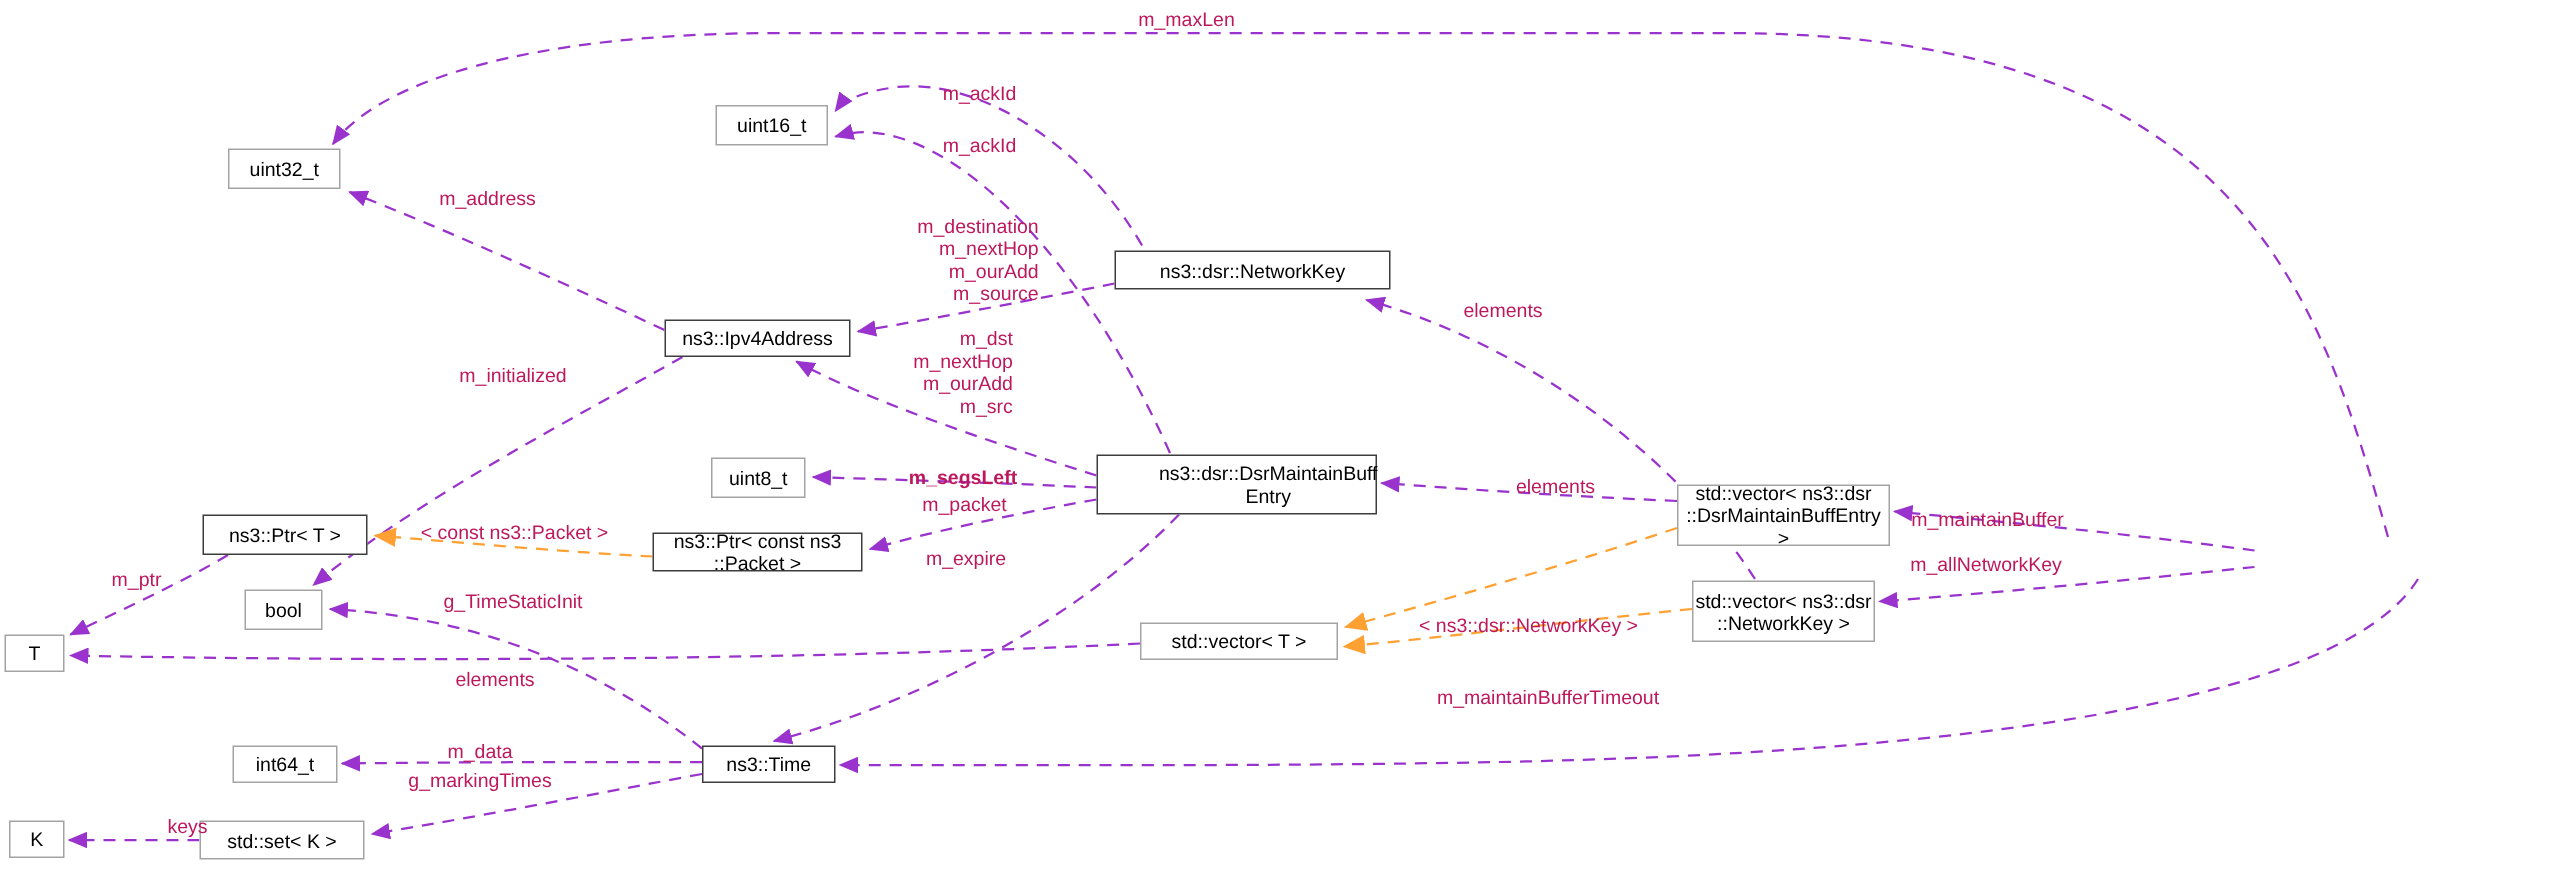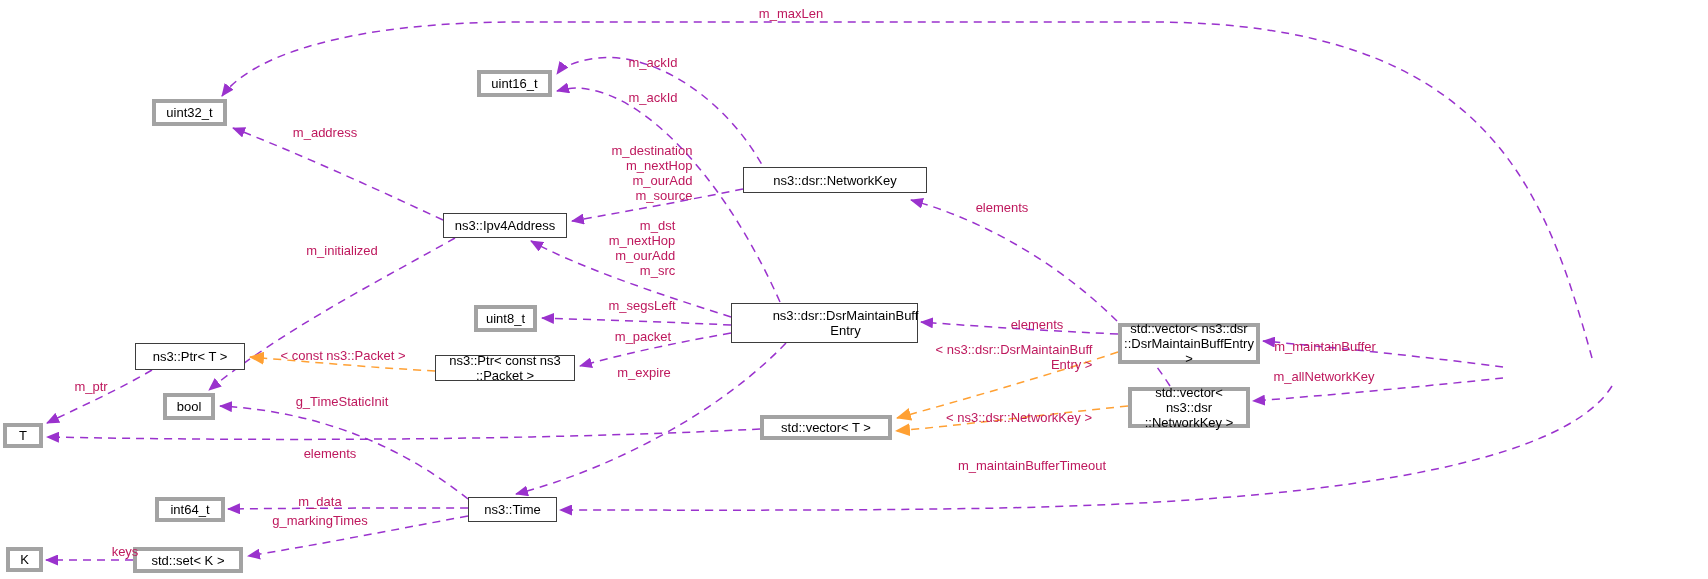--- a/index.html
+++ b/index.html
@@ -12,21 +12,21 @@
   }
   #edges{position:absolute;left:0;top:0;width:1708px;height:579px;}
   .edge{fill:none;stroke-width:1.5;stroke-dasharray:8 6;}
   .edge.p{stroke:#9a32cd;}
   .edge.o{stroke:#ffa033;}
   .node{
     position:absolute;
     display:flex;align-items:center;justify-content:center;
     text-align:center;
     background:#ffffff;
-    border:4px solid #a3a3a3;
+    border:1px solid #a3a3a3;
     font-size:13px;color:#000;
     white-space:pre-line;line-height:15px;
     box-sizing:border-box;
     z-index:2;
   }
   .node.doc{border:1.5px solid #3d3d3d;}
   .node.main{background:#bfbfbf;border:1.5px solid #000;}
   .elabel{
     position:absolute;
     transform:translate(-50%,-50%);
@@ -105,27 +105,25 @@
   <div class="elabel" style="left:652px;top:173px;">m_destination
 m_nextHop
 m_ourAdd
 m_source</div>
   <div class="elabel" style="left:1002px;top:207px;">elements</div>
   <div class="elabel" style="left:342px;top:250px;">m_initialized</div>
   <div class="elabel" style="left:642px;top:248px;">m_dst
 m_nextHop
 m_ourAdd
 m_src</div>
-  <div class="elabel" style="left:642px;top:305px;">m_segsLeft</div>
+  <div class="elabel" style="left:642px;top:318px;font-weight:bold;">m_segsLeft</div>
   <div class="elabel" style="left:1037px;top:324px;">elements</div>
   <div class="elabel" style="left:643px;top:336px;">m_packet</div>
   <div class="elabel" style="left:1325px;top:346px;">m_maintainBuffer</div>
   <div class="elabel" style="left:343px;top:355px;">&lt; const ns3::Packet &gt;</div>
-  <div class="elabel" style="left:1014px;top:357px;">&lt; ns3::dsr::DsrMaintainBuff
-Entry &gt;</div>
   <div class="elabel" style="left:1324px;top:376px;">m_allNetworkKey</div>
   <div class="elabel" style="left:644px;top:372px;">m_expire</div>
   <div class="elabel" style="left:91px;top:386px;">m_ptr</div>
   <div class="elabel" style="left:342px;top:401px;">g_TimeStaticInit</div>
   <div class="elabel" style="left:1019px;top:417px;">&lt; ns3::dsr::NetworkKey &gt;</div>
   <div class="elabel" style="left:330px;top:453px;">elements</div>
   <div class="elabel" style="left:1032px;top:465px;">m_maintainBufferTimeout</div>
   <div class="elabel" style="left:320px;top:501px;">m_data</div>
   <div class="elabel" style="left:320px;top:520px;">g_markingTimes</div>
   <div class="elabel" style="left:91px;top:551px;margin-left:34px;">keys</div>

